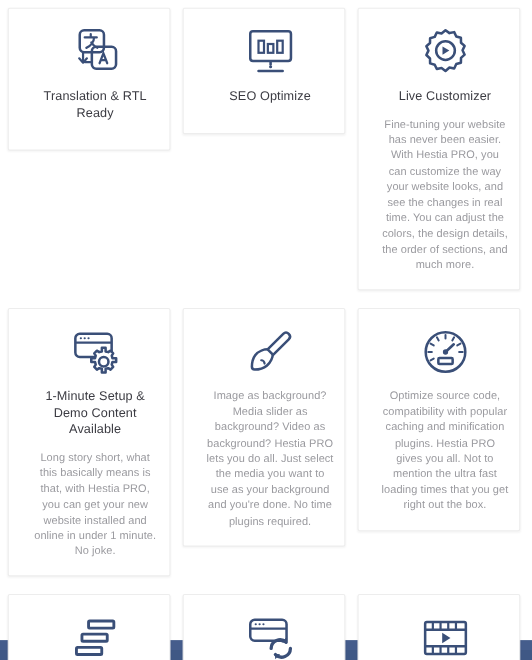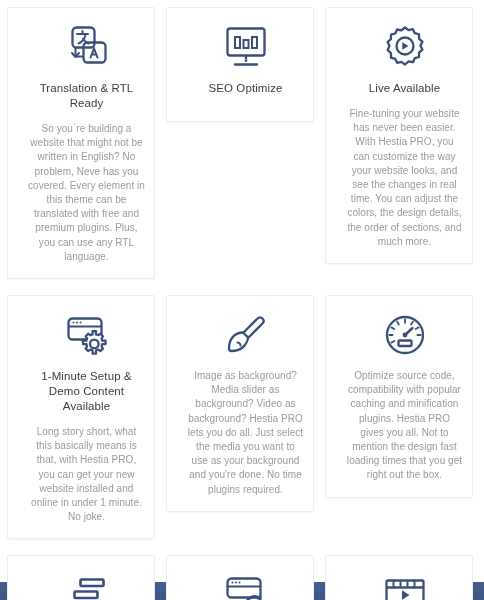--- a/index.html
+++ b/index.html
@@ -102,21 +102,20 @@
       <svg width="46" height="44" viewBox="0 0 46 44" fill="none" stroke="#3a4f78" stroke-width="2.3">
         <rect x="8.5" y="2.5" width="22" height="20" rx="4"></rect>
         <rect x="19.5" y="17.5" width="22" height="20" rx="4"></rect>
         <path d="M13 9h11M18.5 6v3M21.5 9c0 4-3 8-7 9.5M19 13.5c1.5 2.5 3.5 4 5.5 5" stroke-width="2" stroke-linecap="round" fill="none"></path>
         <path d="M26.5 32.5l3.5-9 3.5 9M27.8 29.6h4.6" stroke-width="2" stroke-linecap="round" fill="none"></path>
         <path d="M11.5 23v6.5a2 2 0 0 0 2 2h4.5" stroke-width="2" stroke-linecap="round" fill="none"></path>
         <path d="M15 28l-3.5 4-3.5-4" stroke-width="2" stroke-linecap="round" stroke-linejoin="round" fill="none"></path>
       </svg>
     </div>
     <div class="feature-title">Translation &amp; RTL Ready</div>
-    <p class="feature-desc">So you`re building a website that might not be written in English? No problem, Neve has you covered. Every element in this theme can be translated with free and premium plugins. Plus, you can use any RTL language.</p>
   </div>
 
   <div class="feature-card row-1">
     <div class="feature-icon">
       <svg width="48" height="44" viewBox="0 0 48 44" fill="none" stroke="#3a4f78" stroke-width="2.3">
         <rect x="5.5" y="3.5" width="37" height="27" rx="2.5"></rect>
         <rect x="13" y="12" width="5" height="11" stroke-width="2"></rect>
         <rect x="21.5" y="15" width="5" height="8" stroke-width="2"></rect>
         <rect x="30" y="12" width="5" height="11" stroke-width="2"></rect>
         <path d="M24 31v3" stroke-width="2.3"></path>
@@ -128,21 +127,21 @@
   </div>
 
   <div class="feature-card row-1">
     <div class="feature-icon">
       <svg width="46" height="44" viewBox="0 0 46 44" fill="none" stroke="#3a4f78" stroke-width="2.3">
         <path d="M23 2.5l3.6 2.6 4.3-.9 1.9 4 4.2 1.2.1 4.4 3.3 2.9-1.9 4 1.9 4-3.3 2.9-.1 4.4-4.2 1.2-1.9 4-4.3-.9L23 39.5l-3.6-2.6-4.3.9-1.9-4-4.2-1.2-.1-4.4L5.6 25l1.9-4-1.9-4 3.3-2.9.1-4.4 4.2-1.2 1.9-4 4.3.9L23 2.5z" stroke-linejoin="round"></path>
         <circle cx="23" cy="21" r="8.5"></circle>
         <path d="M20.3 17.2l6.2 3.8-6.2 3.8z" fill="#3a4f78" stroke="none"></path>
       </svg>
     </div>
-    <div class="feature-title">Live Available</div>
+    <div class="feature-title">Live Customizer</div>
     <p class="feature-desc">Fine-tuning your website has never been easier. With Hestia PRO, you can customize the way your website looks, and see the changes in real time. You can adjust the colors, the design details, the order of sections, and much more.</p>
   </div>
 
   <div class="feature-card">
     <div class="feature-icon">
       <svg width="48" height="44" viewBox="0 0 48 44" fill="none" stroke="#3a4f78" stroke-width="2.3">
         <path d="M5.5 9.5a4 4 0 0 1 4-4h25a4 4 0 0 1 4 4v14M38.5 23.5v3m0 0H9.5a4 4 0 0 1-4-4v-13" stroke-linecap="round"></path>
         <path d="M5.7 13.5h32.6" stroke-width="2"></path>
         <circle cx="10.5" cy="9.5" r="1" fill="#3a4f78" stroke="none"></circle>
         <circle cx="14" cy="9.5" r="1" fill="#3a4f78" stroke="none"></circle>
@@ -178,21 +177,21 @@
           <path d="M36.6 14.4l-2.9 1.6"></path>
           <path d="M7.3 22h3.3"></path>
           <path d="M38.7 22h-3.3"></path>
           <path d="M9.4 29.6l2.9-1.6"></path>
         </g>
         <path d="M23 22l7.5-7" stroke-width="2.4" stroke-linecap="round"></path>
         <circle cx="23" cy="22" r="2.4" fill="#3a4f78" stroke="none"></circle>
         <rect x="16.5" y="27.5" width="13" height="5.5" rx="1"></rect>
       </svg>
     </div>
-    <p class="feature-desc">Optimize source code, compatibility with popular caching and minification plugins. Hestia PRO gives you all. Not to mention the design fast loading times that you get right out the box.</p>
+    <p class="feature-desc">Optimize source code, compatibility with popular caching and minification plugins. Hestia PRO gives you all. Not to mention the ultra fast loading times that you get right out the box.</p>
   </div>
 
   <div class="feature-card">
     <div class="feature-icon">
       <svg width="48" height="40" viewBox="0 0 48 40" fill="none" stroke="#3a4f78" stroke-width="2.6">
         <rect x="17.5" y="4.5" width="23" height="6.5" rx="1"></rect>
         <rect x="11.5" y="16.5" width="23" height="6.5" rx="1"></rect>
         <rect x="6.5" y="28.5" width="23" height="6.5" rx="1"></rect>
       </svg>
     </div>

